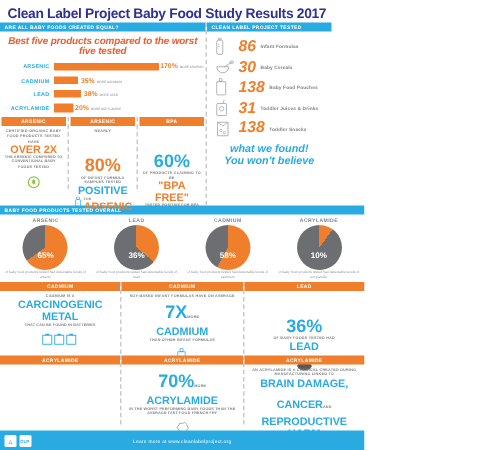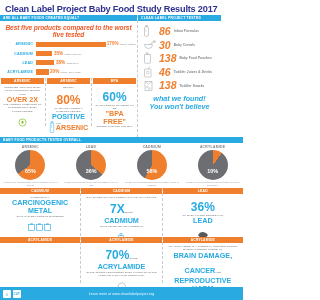--- a/index.html
+++ b/index.html
@@ -61,21 +61,21 @@
   .stat-row{ display:flex; margin-top:2px; height:48px; }
   .stat-col{ flex:1; border-right:1px dashed #c9cacc; padding:0 1px; }
   .stat-col:last-child{ border-right:none; }
   .stat-body{ padding:2px 2px 0; text-align:center; }
   .stat-kicker{
     font-size:2.5px; font-weight:bold; color:#808285;
     line-height:1.25; letter-spacing:0.15px;
   }
   .stat-big{
     font-size:12px; font-weight:bold; color:#29abe2;
-    line-height:1.05; margin-top:5px;
+    line-height:1.05; margin-top:15px;
   }
   .stat-big.orange{ color:#f07f2d; }
   .stat-mid{
     font-size:7.2px; font-weight:bold; color:#f07f2d; line-height:1.05;
   }
   .stat-mid.blue{ color:#29abe2; }
   .stat-foot{
     font-size:2.5px; font-weight:bold; color:#808285;
     line-height:1.25; letter-spacing:0.1px;
   }
@@ -296,21 +296,21 @@
         </div>
 
         <div class="count-item">
           <span class="count-ico">
             <svg width="10" height="12" viewBox="0 0 20 24">
               <rect x="3" y="6" width="13" height="16" rx="1" fill="none" stroke="#9a9c9f" stroke-width="1"></rect>
               <path d="M11 6 L13 1" stroke="#9a9c9f" stroke-width="1"></path>
               <circle cx="9.5" cy="13" r="3" fill="none" stroke="#9a9c9f" stroke-width="0.9"></circle>
             </svg>
           </span>
-          <span class="count-num">46</span>
+          <span class="count-num">31</span>
           <span class="count-lbl">Toddler Juices &amp; Drinks</span>
         </div>
 
         <div class="count-item">
           <span class="count-ico">
             <svg width="11" height="12" viewBox="0 0 22 24">
               <path d="M4 3 h14 v18 h-14z" fill="none" stroke="#9a9c9f" stroke-width="1"></path>
               <path d="M4 3 l7 5 l7 -5" fill="none" stroke="#9a9c9f" stroke-width="0.9"></path>
               <circle cx="8.5" cy="14" r="1.6" fill="none" stroke="#9a9c9f" stroke-width="0.8"></circle>
               <circle cx="13" cy="17" r="1.6" fill="none" stroke="#9a9c9f" stroke-width="0.8"></circle>

